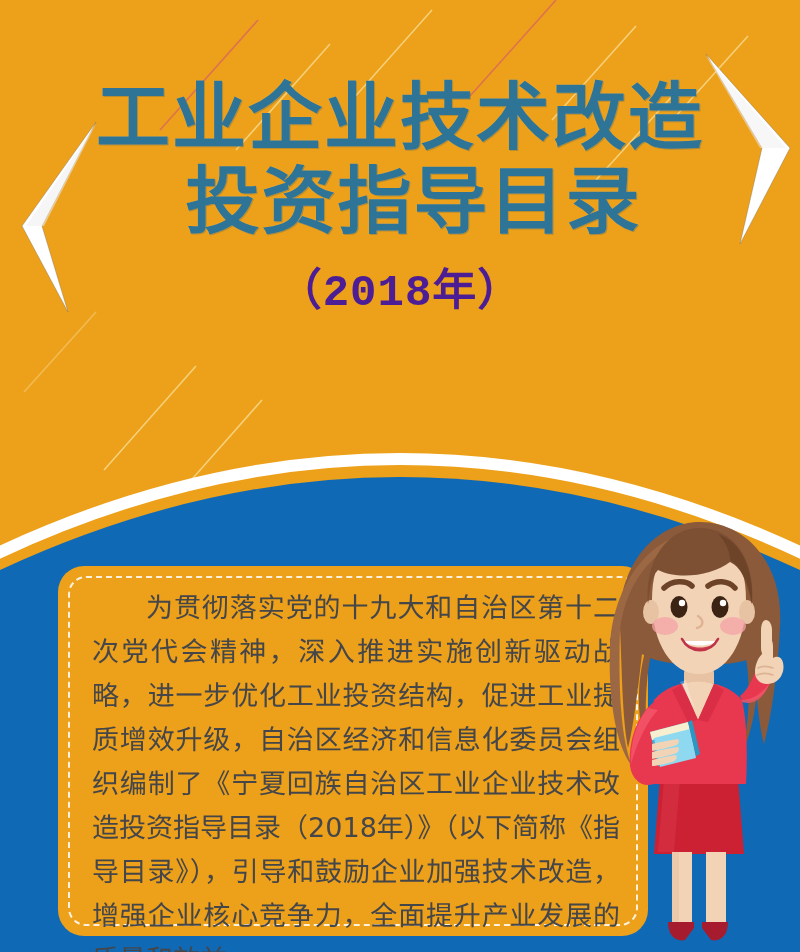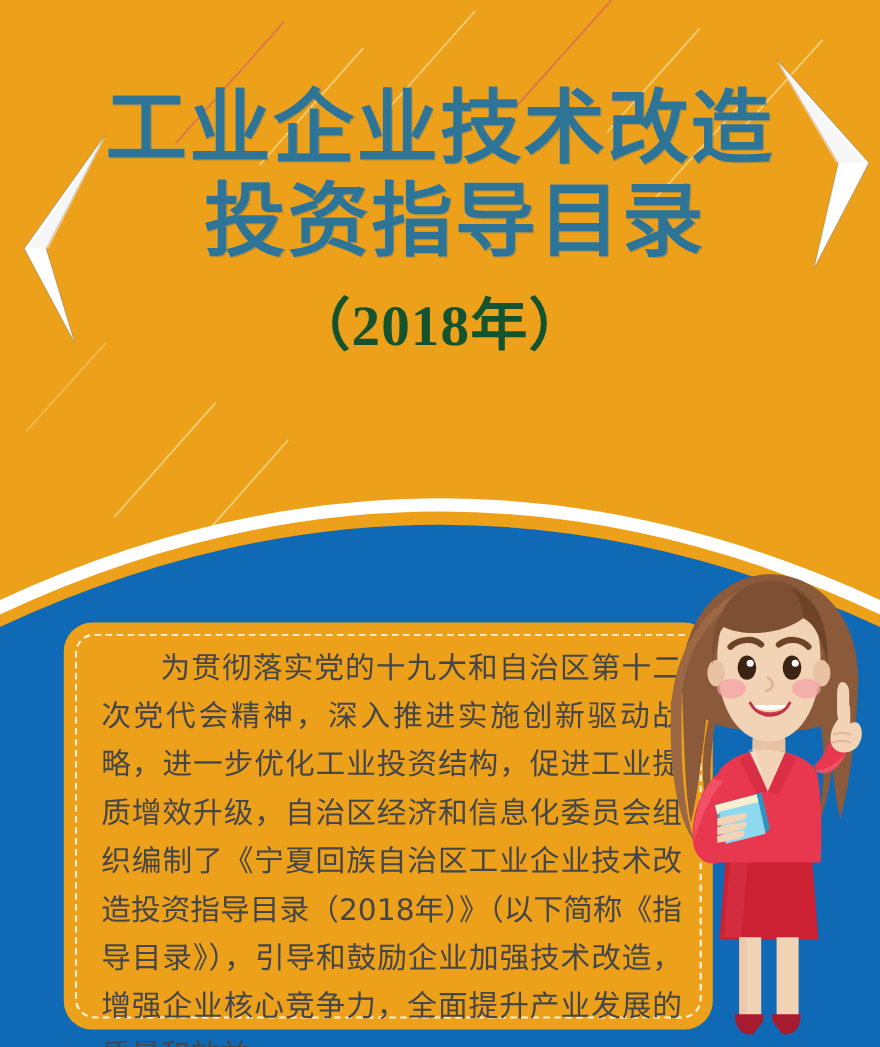--- a/index.html
+++ b/index.html
@@ -38,23 +38,23 @@
     color:#2E7497;
     letter-spacing:2px;
     line-height:1.08;
     text-shadow:
       0 0 1px rgba(255,255,255,.30),
       1px 1px 0 rgba(20,70,100,.25);
   }
   .title-1{font-size:74px;}
   .title-2{font-size:74px;margin-top:4px;margin-left:27px;}
   .title-year{
-    font-size:52px;font-weight:bold;color:#14532d;
+    font-size:44px;font-weight:bold;color:#4c1d95;
     margin-top:12px;letter-spacing:1px;
-    font-family:Liberation Serif, serif;
+    font-family:Liberation Mono, monospace;
   }
 
   
   .blue-wrap{
     position:absolute;left:0;top:400px;width:800px;height:552px;
     overflow:hidden;
   }
 
   
   .card{

